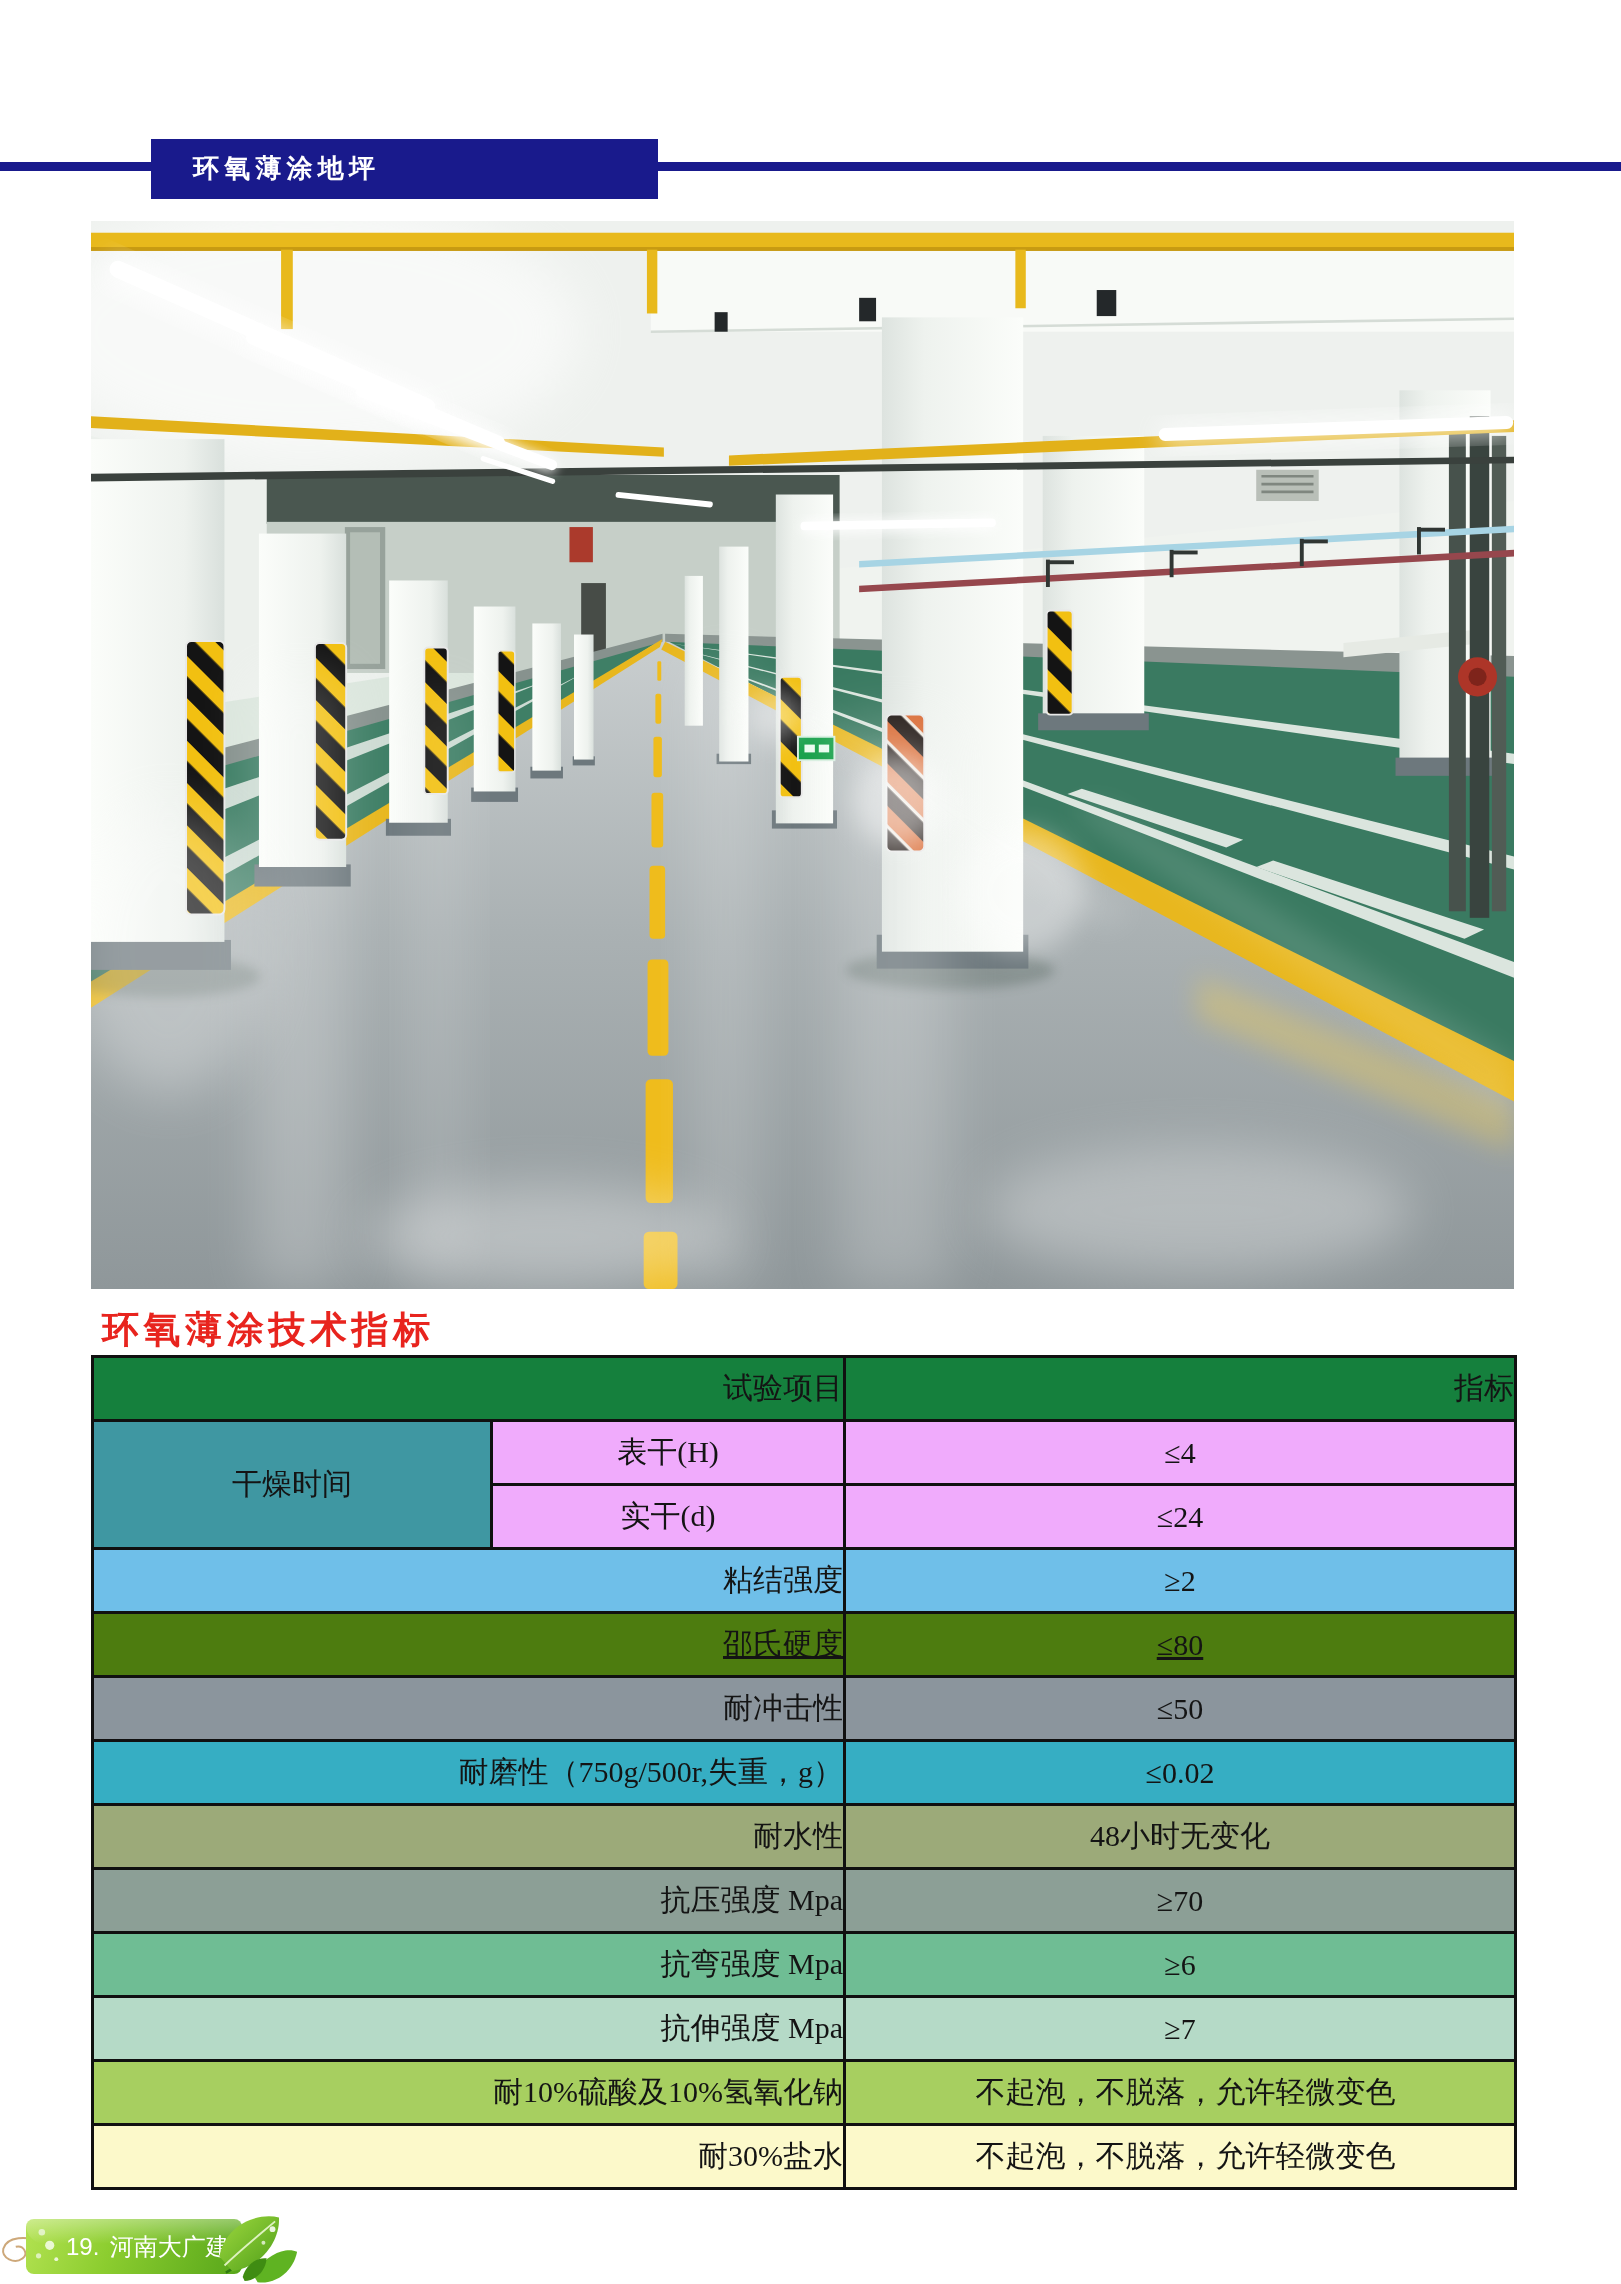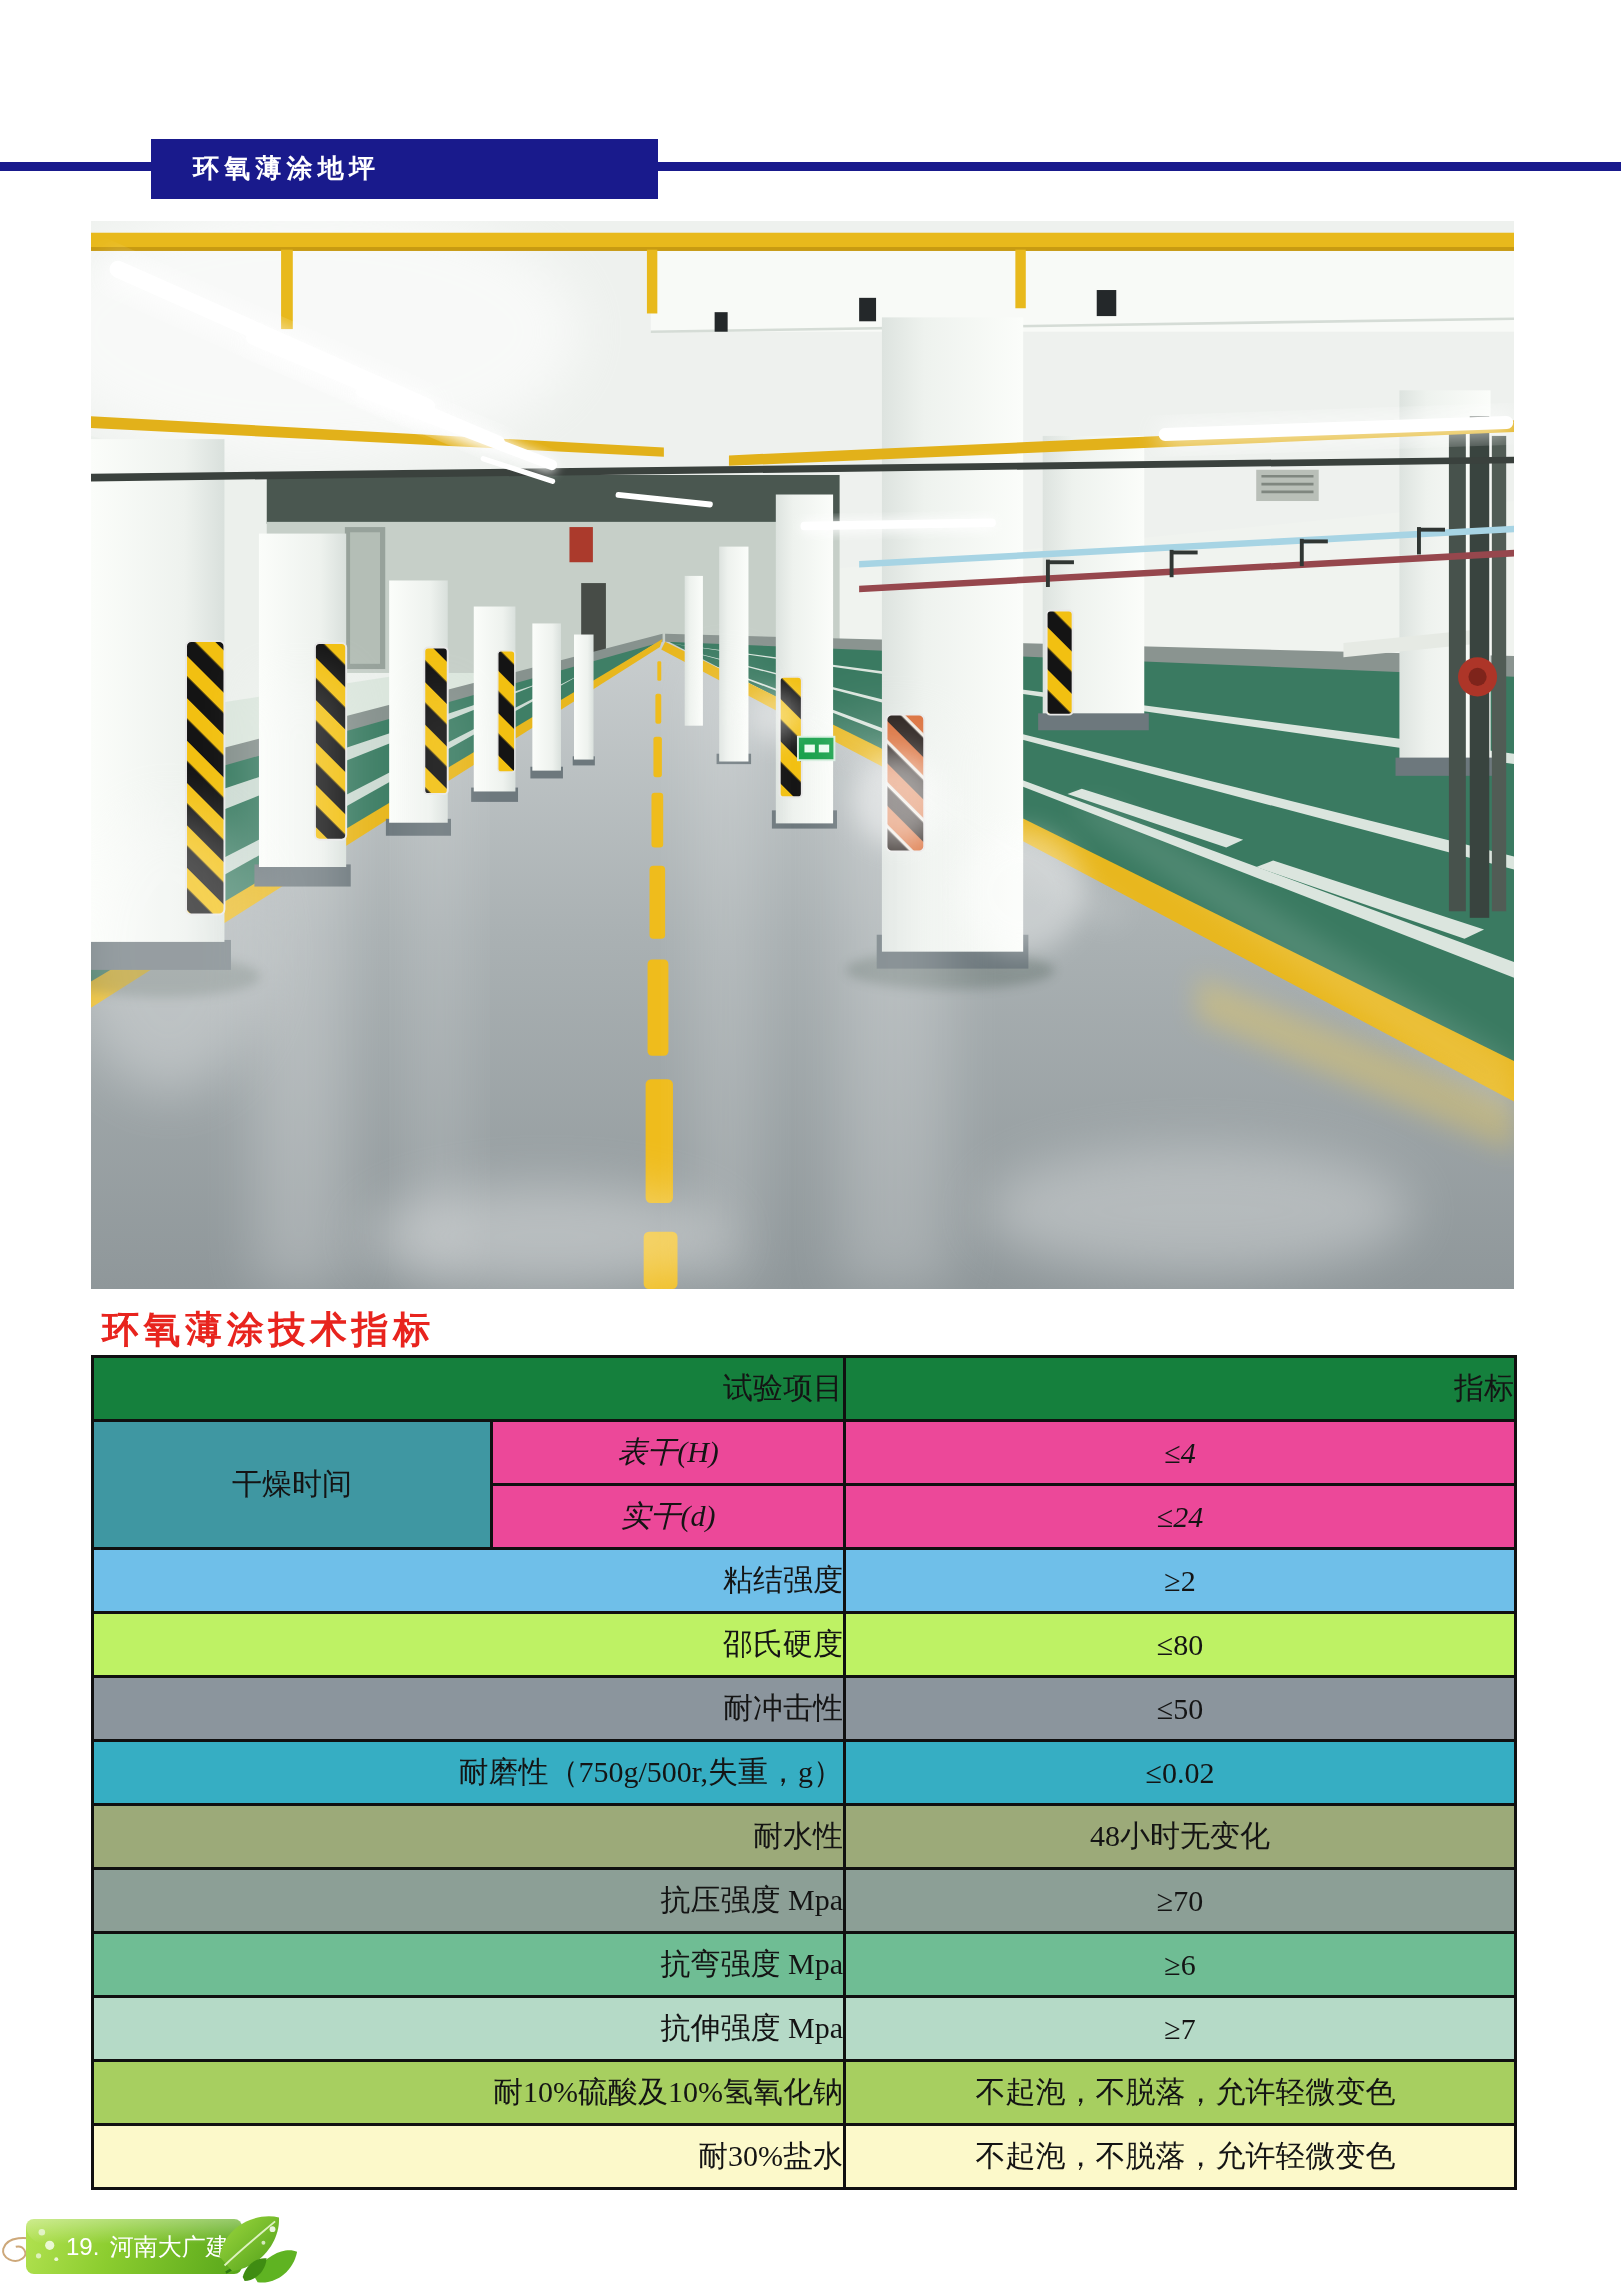--- a/index.html
+++ b/index.html
@@ -22,22 +22,22 @@
   
   #spec{position:absolute;left:91px;top:1355px;width:1423px;border-collapse:collapse;
         table-layout:fixed;color:#141414;}
   #spec td,#spec th{border:3.3px solid #101010;font-size:30px;font-weight:normal;
         height:61px;padding:0;overflow:hidden;}
   #spec .lbl{text-align:right;padding-left:10px;}
   #spec .c{text-align:center;}
   #spec .lv{text-align:center;padding-left:11px;}
   .hrow th{background:#15803d;text-align:right;}
   .drylab{background:#3f97a2;text-align:center;}
-  .drysub{background:#ec4899;font-style:italic;}
-  .r0{background:#6fbfe9;} .r1{background:#bef264;} .r2{background:#8b959d;margin-left:8px;}
+  .drysub{background:#f0abfc;}
+  .r0{background:#6fbfe9;} .r1{background:#4d7c0f;text-decoration:underline;} .r2{background:#8b959d;margin-left:8px;}
   .r3{background:#36aec3;margin-top:10px;} .r4{background:#9caa79;} .r5{background:#8c9f96;}
   .r6{background:#6fbd94;} .r7{background:#b5dac7;} .r8{background:#a7cf60;margin-left:40px;}
   .r9{background:#fcf9ca;}
 
   
   #banner{position:absolute;left:26px;top:2219px;width:216px;height:55px;border-radius:7.8px;
           background:linear-gradient(110deg,#b3e251 0%,#8ccd2f 40%,#57a61a 100%);z-index:2;}
   #banner .shine{position:absolute;left:0;top:0;width:100%;height:45%;
           background:linear-gradient(180deg,rgba(255,255,255,.35),rgba(255,255,255,0));
           border-radius:7.8px 7.8px 26px 26px;}

